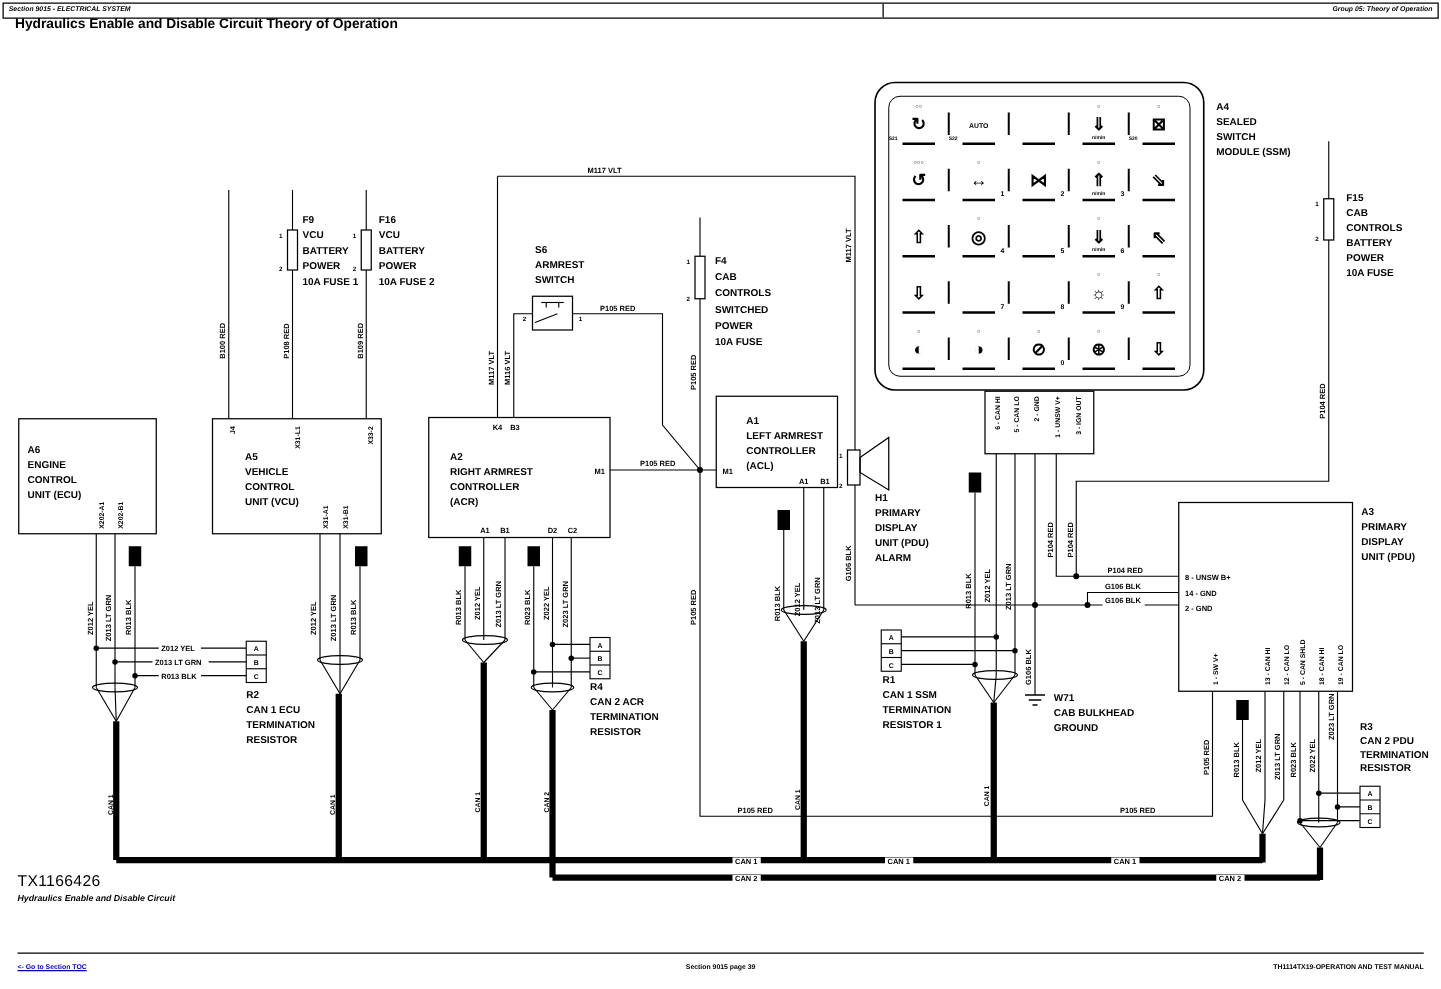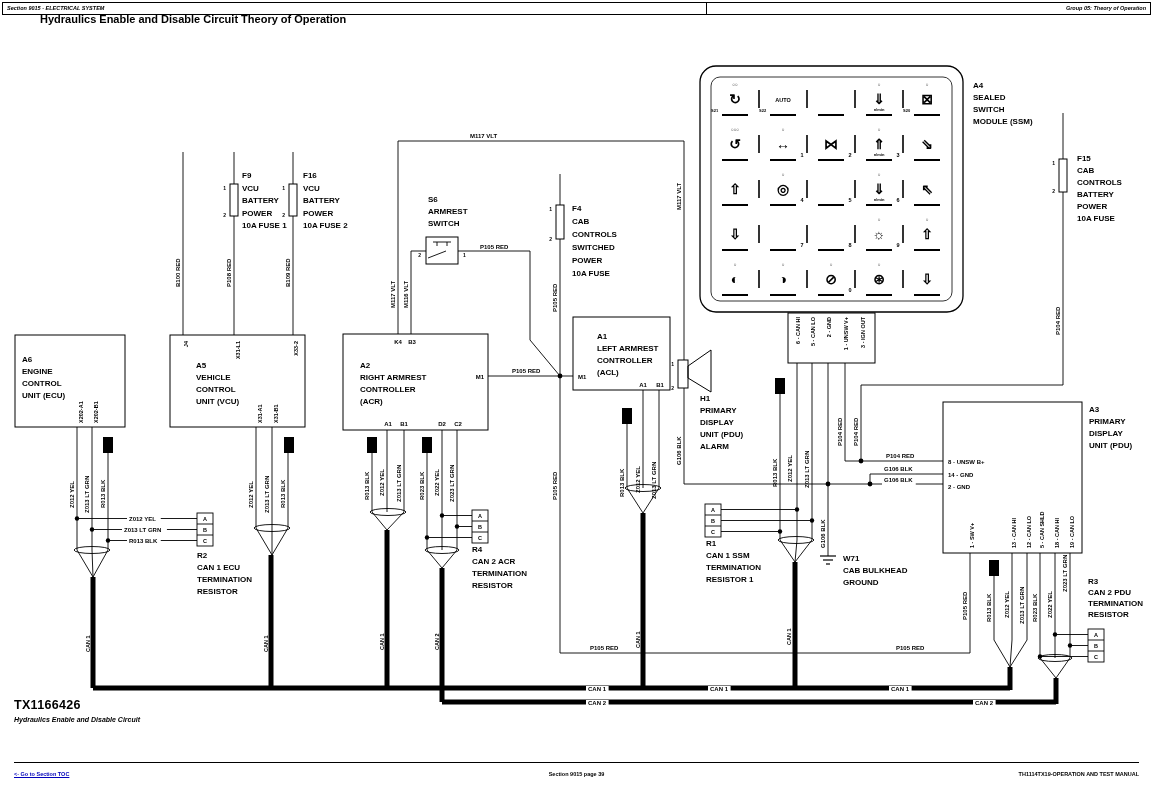--- a/index.html
+++ b/index.html
@@ -3,22 +3,22 @@
 <meta charset="utf-8">
 <style>
   html,body{margin:0;padding:0;background:#fff;}
   #page{position:relative;width:1153px;height:791px;background:#fff;overflow:hidden;
         font-family:"Liberation Sans",sans-serif;color:#000;}
   .hdrbar{position:absolute;left:2px;top:2px;width:1147px;height:11px;border:1px solid #000;
           font-size:5.5px;font-weight:bold;font-style:italic;}
   .hdrbar .l{position:absolute;left:4px;top:2px;}
   .hdrbar .r{position:absolute;right:4px;top:2px;}
   .hdrdiv{position:absolute;left:703px;top:0;width:1px;height:11px;background:#000;}
-  .title{position:absolute;left:40px;top:13px;font-size:11px;font-weight:bold;}
-  .txnum{position:absolute;left:14px;top:698px;font-size:12.5px;font-weight:bold;letter-spacing:.3px;}
+  .title{position:absolute;left:12px;top:13px;font-size:11px;font-weight:bold;}
+  .txnum{position:absolute;left:14px;top:698px;font-size:12.5px;font-weight:normal;letter-spacing:.3px;}
   .txcap{position:absolute;left:14px;top:716px;font-size:7px;font-weight:bold;font-style:italic;}
   .ftrule{position:absolute;left:14px;top:762px;width:1125px;border-top:1.5px solid #000;}
   .ftr{position:absolute;top:771px;font-size:5.5px;font-weight:bold;}
   .ftr.l{left:14px;color:#0000bb;text-decoration:underline;cursor:pointer;}
   .ftr.c{left:50%;transform:translateX(-50%);}
   .ftr.r{right:14px;}
   svg text{font-family:"Liberation Sans",sans-serif;font-weight:bold;fill:#000;}
 </style>
 </head>
 <body>

